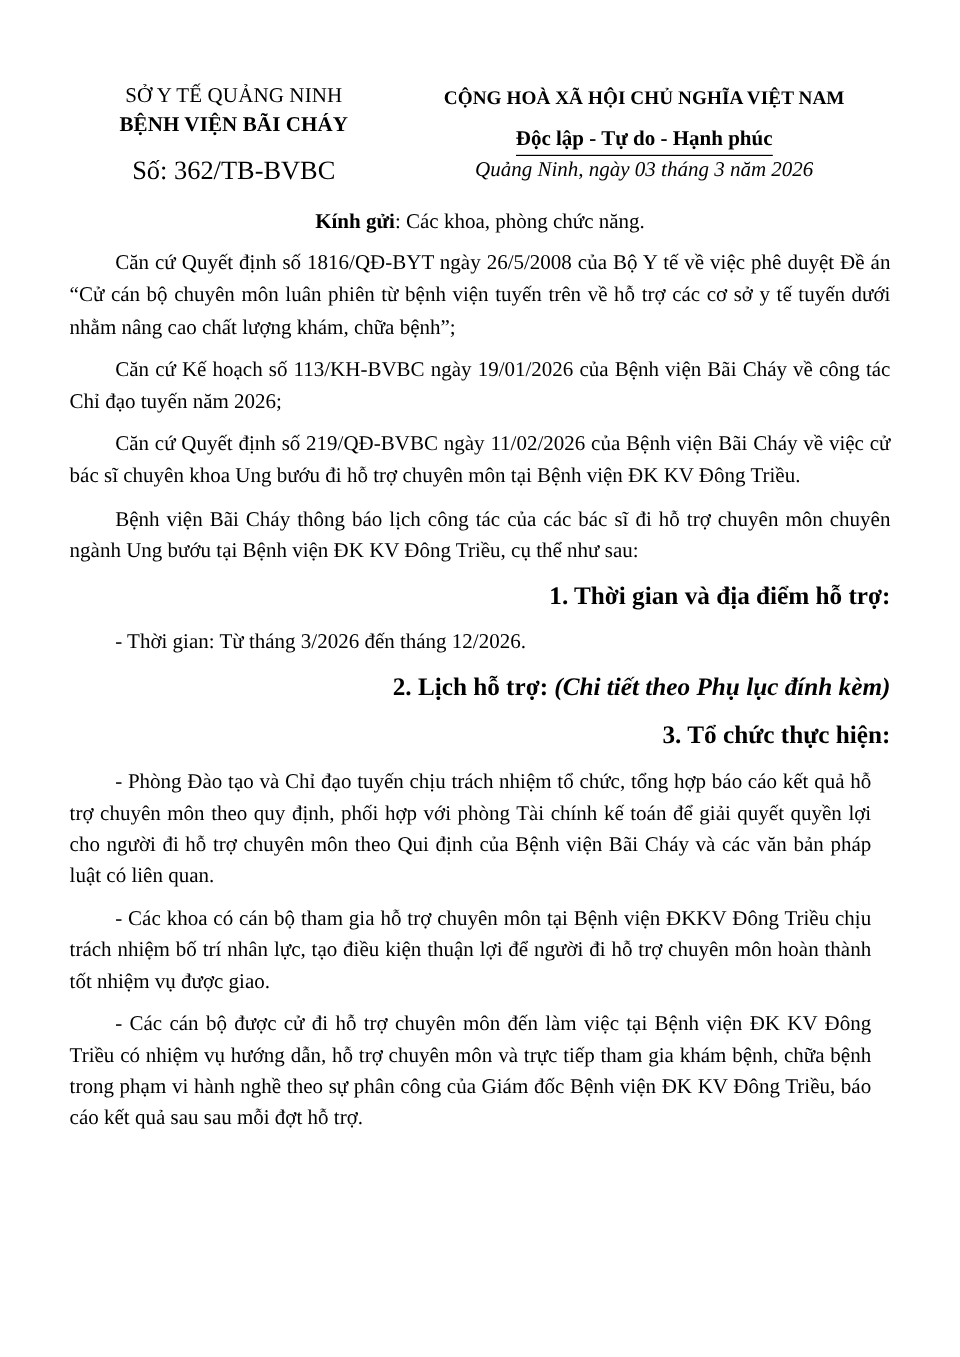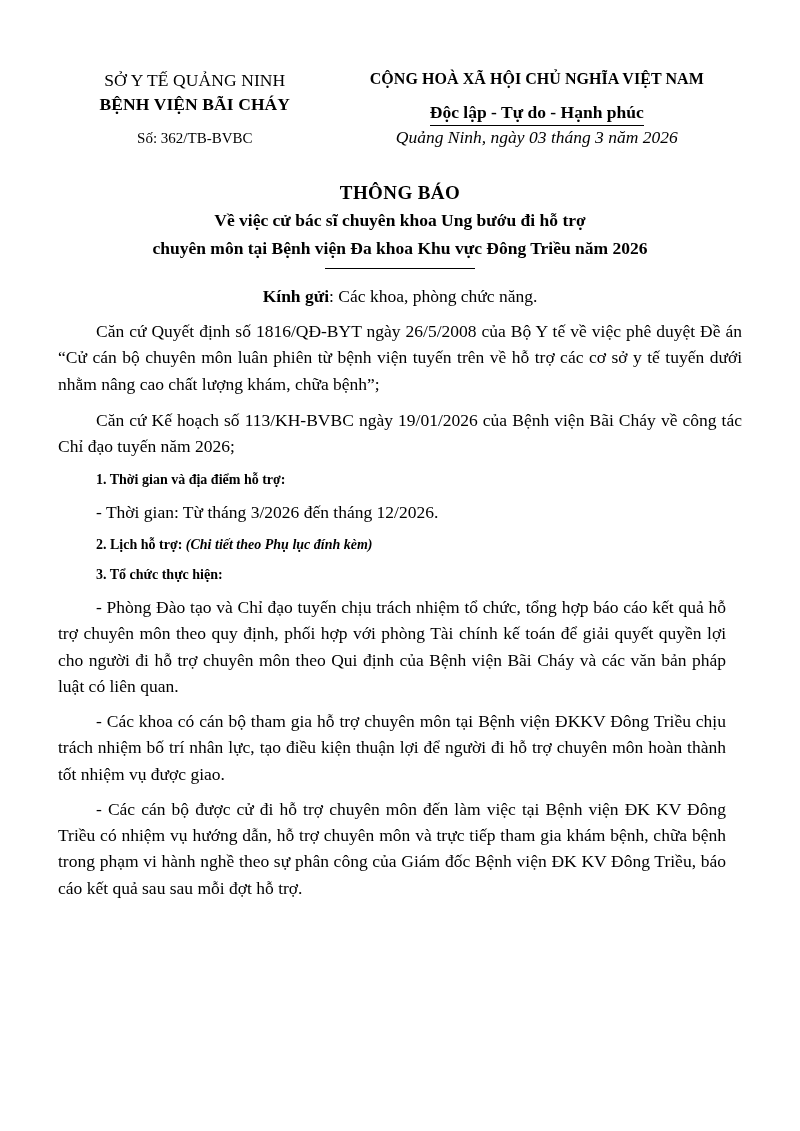--- a/index.html
+++ b/index.html
@@ -41,21 +41,21 @@
     letter-spacing: 0.1px;
     line-height: 1.35;
   }
   .org-name {
     font-size: 17.5px;
     font-weight: bold;
     line-height: 1.35;
     letter-spacing: 0.1px;
   }
   .doc-number {
-    font-size: 15px;
+    font-size: 22px;
     margin-top: 12px;
     line-height: 1.35;
   }
   .nation {
     font-size: 16px;
     font-weight: bold;
     line-height: 1.35;
     letter-spacing: 0.05px;
   }
   .motto {
@@ -104,26 +104,26 @@
   }
   p.body-par {
     font-size: 17.5px;
     line-height: 1.52;
     text-align: justify;
     text-justify: inter-word;
     margin: 9px 0 0 0;
     text-indent: 38px;
   }
   p.section-head {
-    font-size: 14px;
+    font-size: 21px;
     font-weight: bold;
     line-height: 1.5;
     margin: 9px 0 0 0;
     text-indent: 38px;
-    text-align: left;
+    text-align: right;
   }
   p.bullet {
     font-size: 17.5px;
     line-height: 1.5;
     margin: 9px 16px 0 0;
     text-indent: 38px;
     text-align: justify;
   }
   .ital {
     font-style: italic;
@@ -143,33 +143,29 @@
       <div class="org-name">BỆNH VIỆN BÃI CHÁY</div>
       <div class="doc-number">Số: 362/TB-BVBC</div>
     </div>
     <div class="header-right">
       <div class="nation">CỘNG HOÀ XÃ HỘI CHỦ NGHĨA VIỆT NAM</div>
       <div class="motto">Độc lập - Tự do - Hạnh phúc</div>
       <div class="place-date">Quảng Ninh, ngày 03 tháng 3 năm 2026</div>
     </div>
   </div>
 
-  <div class="title-block">
-    <div class="doc-type">THÔNG BÁO</div>
-    <div class="doc-subject">Về việc cử bác sĩ chuyên khoa Ung bướu đi hỗ trợ</div>
-    <div class="doc-subject">chuyên môn tại Bệnh viện Đa khoa Khu vực Đông Triều năm 2026</div>
-    <div class="title-rule"></div>
-  </div>
 
   <div class="recipient">
     <span class="bold">Kính gửi</span><span>: Các khoa, phòng chức năng.</span>
   </div>
 
   <p class="body-par">Căn cứ Quyết định số 1816/QĐ-BYT ngày 26/5/2008 của Bộ Y tế về việc phê duyệt Đề án “Cử cán bộ chuyên môn luân phiên từ bệnh viện tuyến trên về hỗ trợ các cơ sở y tế tuyến dưới nhằm nâng cao chất lượng khám, chữa bệnh”;</p>
   <p class="body-par">Căn cứ Kế hoạch số 113/KH-BVBC ngày 19/01/2026 của Bệnh viện Bãi Cháy về công tác Chỉ đạo tuyến năm 2026;</p>
+  <p class="body-par">Căn cứ Quyết định số 219/QĐ-BVBC ngày 11/02/2026 của Bệnh viện Bãi Cháy về việc cử bác sĩ chuyên khoa Ung bướu đi hỗ trợ chuyên môn tại Bệnh viện ĐK KV Đông Triều.</p>
+  <p class="body-par">Bệnh viện Bãi Cháy thông báo lịch công tác của các bác sĩ đi hỗ trợ chuyên môn chuyên ngành Ung bướu tại Bệnh viện ĐK KV Đông Triều, cụ thể như sau:</p>
 
   <p class="section-head">1. Thời gian và địa điểm hỗ trợ:</p>
   <p class="bullet">- Thời gian: Từ tháng 3/2026 đến tháng 12/2026.</p>
 
   <p class="section-head">
     <span>2. Lịch hỗ trợ:</span>
     <span class="ital" style="font-weight:bold;">(Chi tiết theo Phụ lục đính kèm)</span>
   </p>
 
   <p class="section-head">3. Tổ chức thực hiện:</p>

